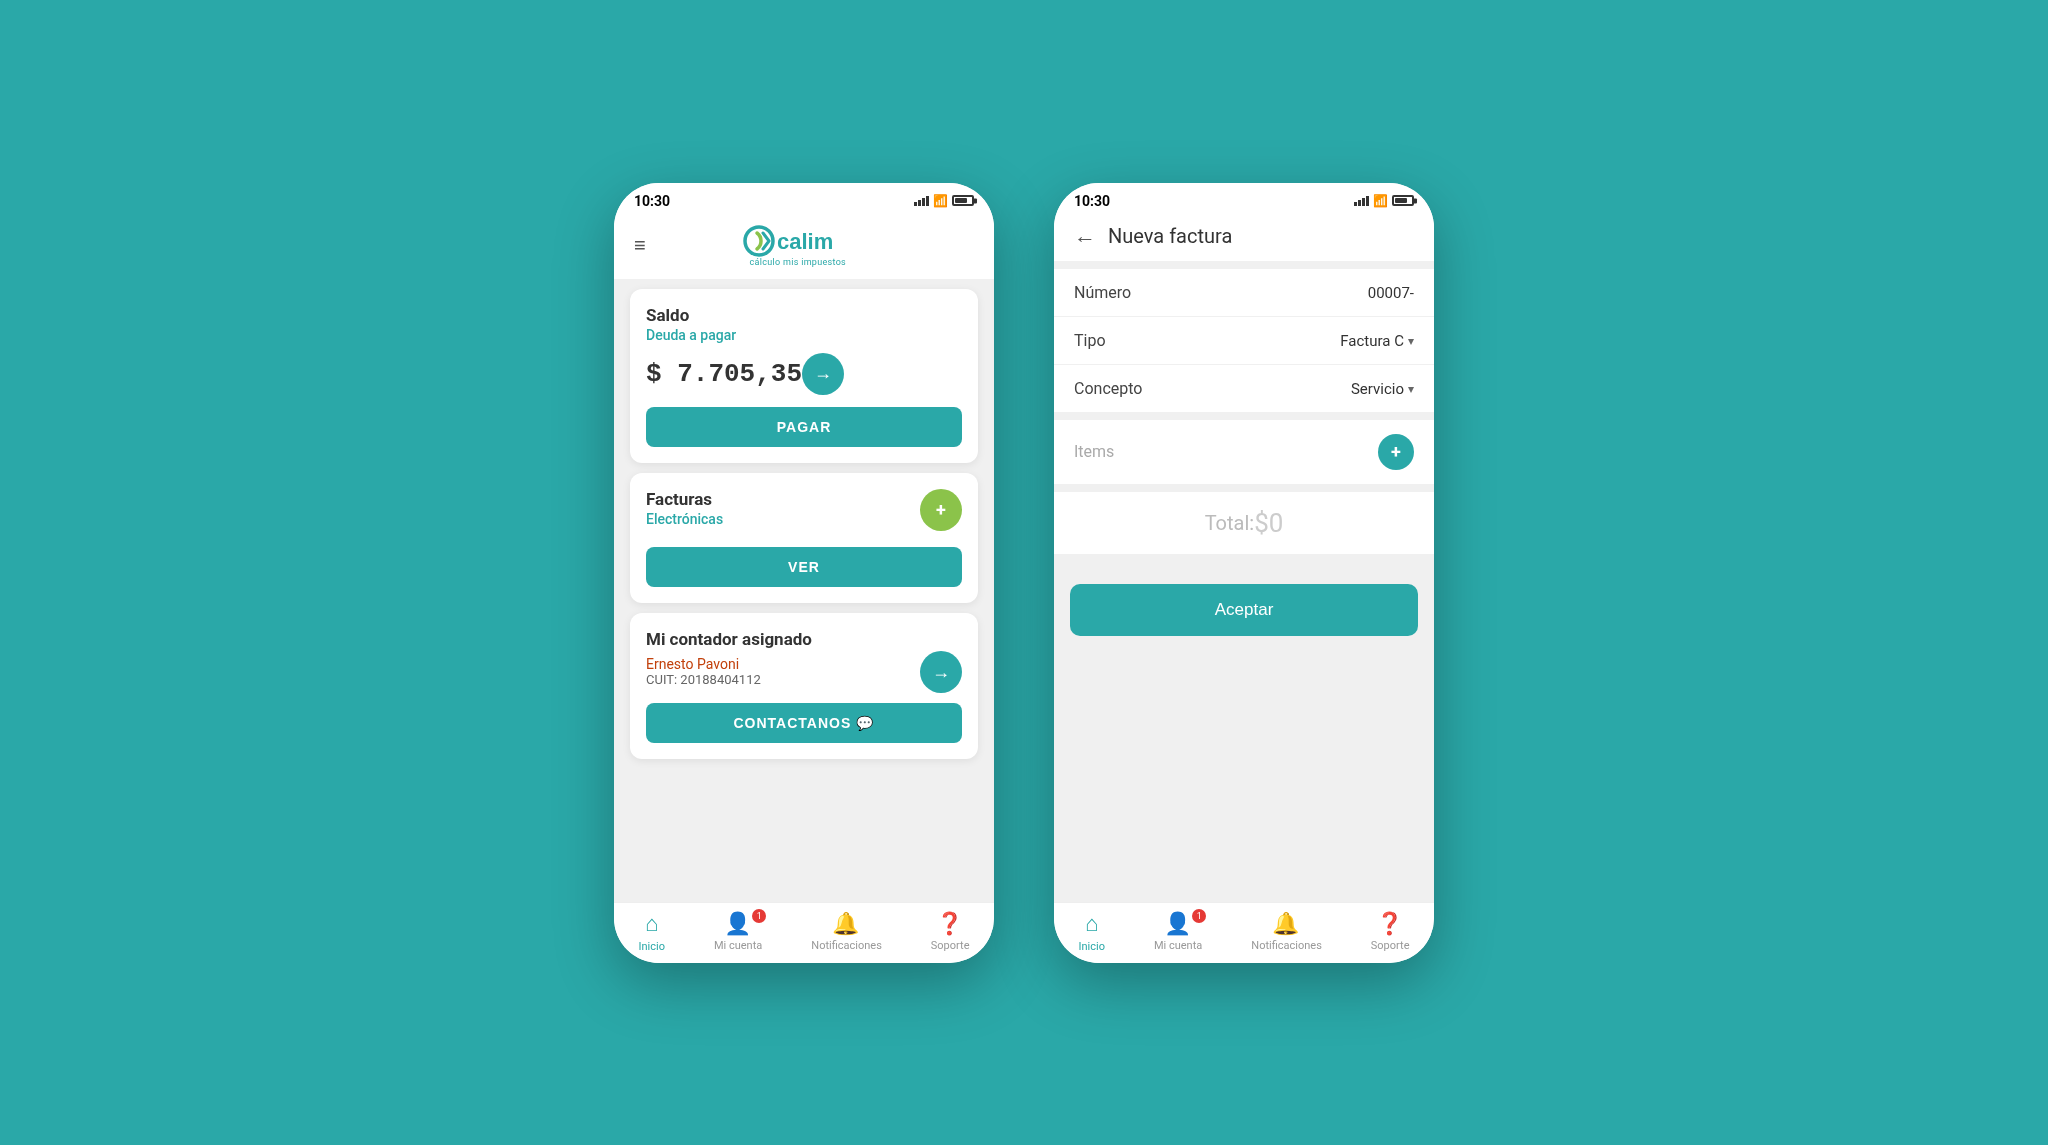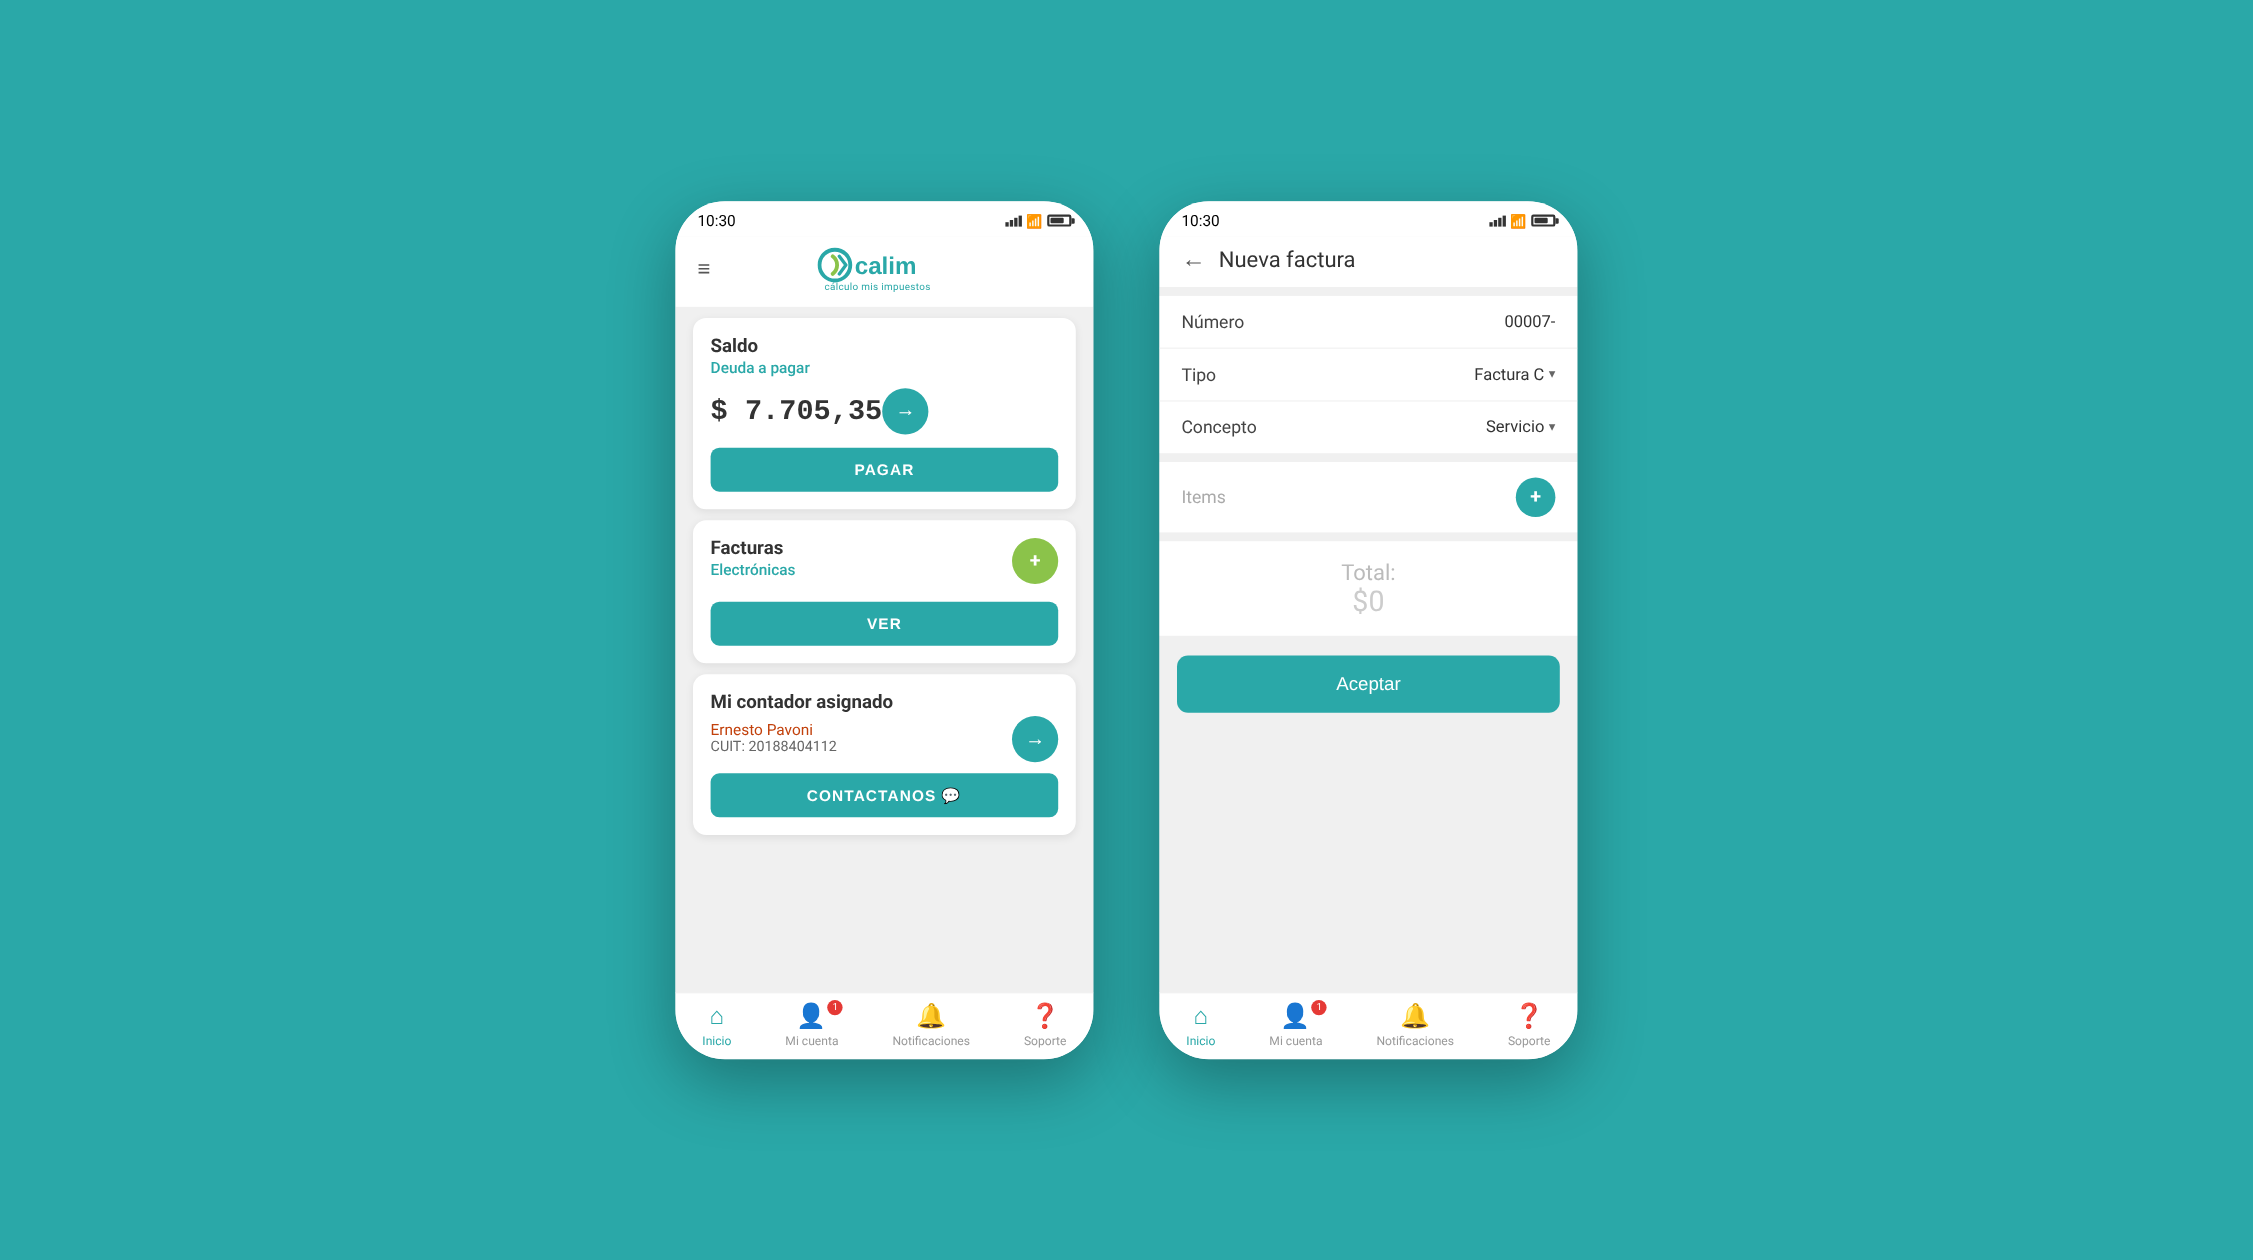--- a/index.html
+++ b/index.html
@@ -30,21 +30,21 @@
     
     .status-bar {
       background: white;
       padding: 10px 20px 6px;
       display: flex;
       justify-content: space-between;
       align-items: center;
       font-size: 13px;
       font-weight: 600;
     }
-    .status-time { font-weight: 400; font-size: 14px; }
+    .status-time { font-weight: 700; font-size: 14px; }
     .status-icons { display: flex; align-items: center; gap: 4px; }
     .signal-bars { display: flex; align-items: flex-end; gap: 1px; }
     .signal-bar { background: #333; width: 3px; }
     .signal-bar:nth-child(1) { height: 4px; }
     .signal-bar:nth-child(2) { height: 6px; }
     .signal-bar:nth-child(3) { height: 8px; }
     .signal-bar:nth-child(4) { height: 10px; }
     .wifi-icon { font-size: 12px; }
     .battery-icon {
       width: 22px; height: 11px;
@@ -240,21 +240,21 @@
       padding: 8px 0;
     }
 
     .invoice-card {
       background: white;
       margin: 0 0 8px 0;
     }
 
     .invoice-row {
       display: flex;
-      align-items: center;
+      align-items: flex-end;
       justify-content: space-between;
       padding: 14px 20px;
       border-bottom: 1px solid #f0f0f0;
     }
     .invoice-row:last-child {
       border-bottom: none;
     }
     .invoice-label {
       font-size: 16px;
       color: #444;
@@ -289,22 +289,21 @@
       font-size: 16px;
       color: #aaa;
     }
 
     .total-section {
       background: white;
       padding: 16px 20px;
       display: flex;
       align-items: center;
       justify-content: center;
-      margin-bottom: 8px;
-      flex-direction: column;
+      margin-bottom: 20px;
     }
     .total-label {
       font-size: 20px;
       color: #bbb;
       font-weight: 400;
     }
     .total-amount {
       font-size: 26px;
       color: #ccc;
       font-weight: 400;

